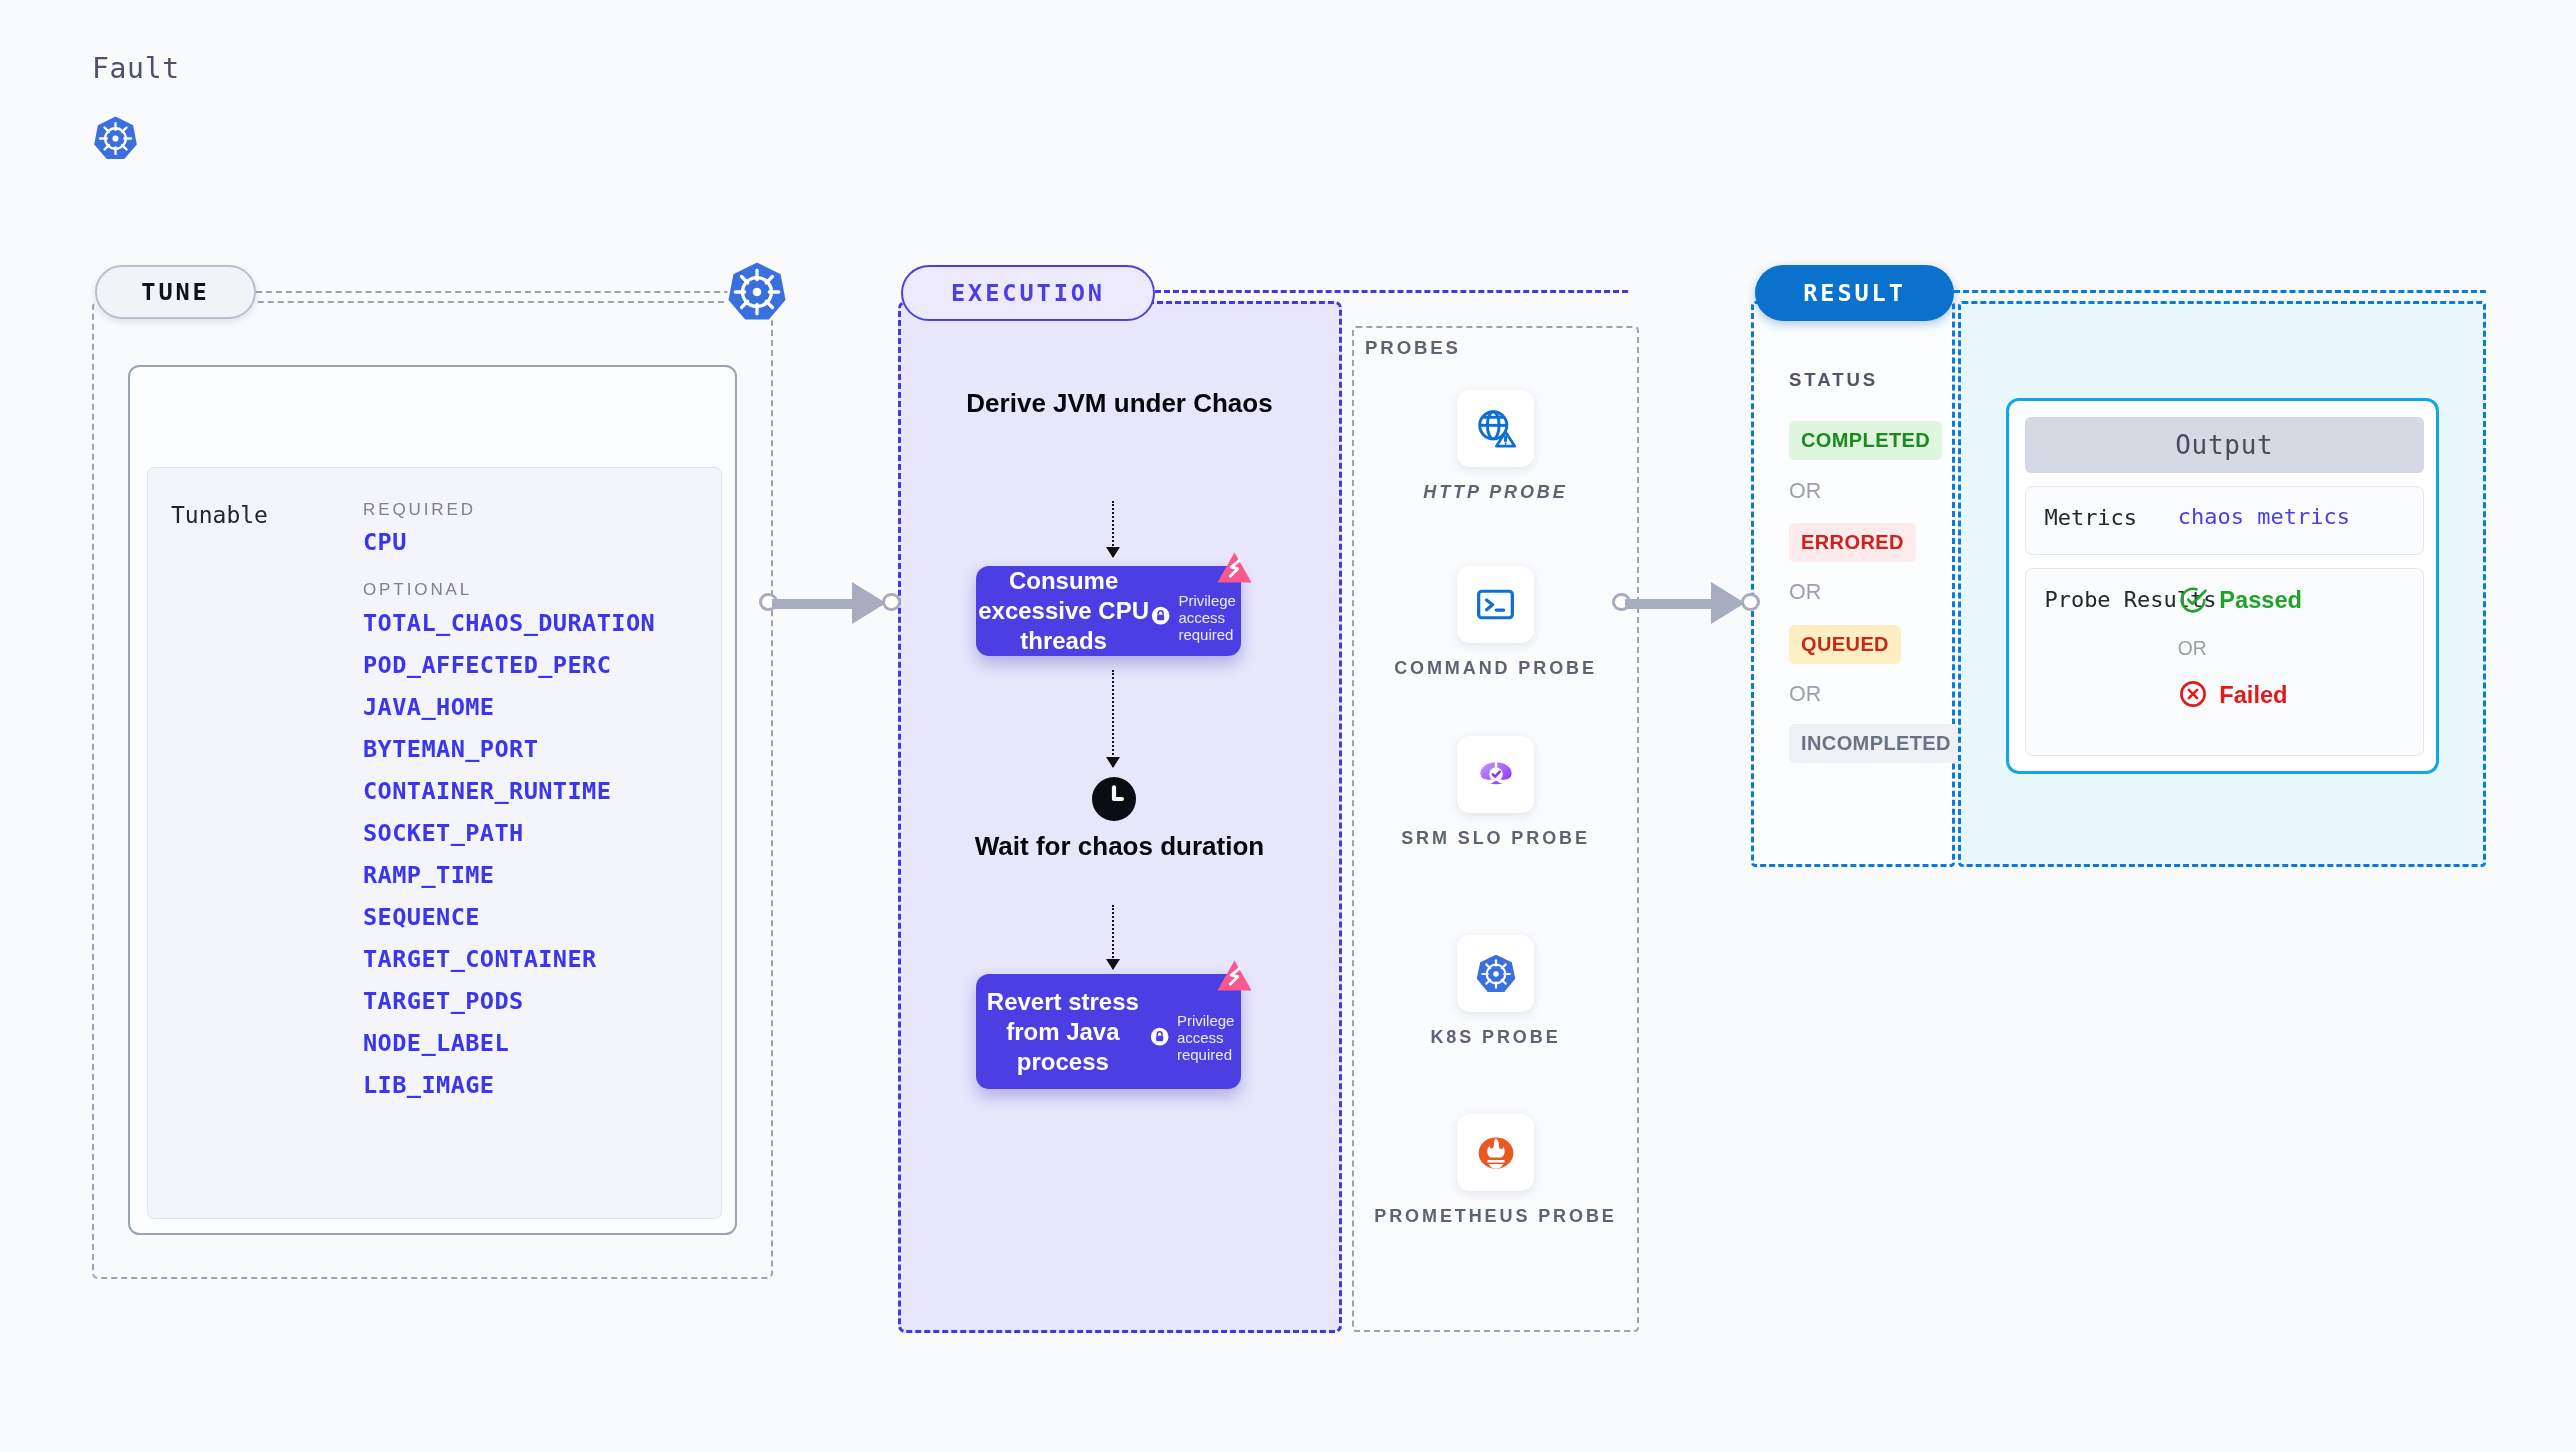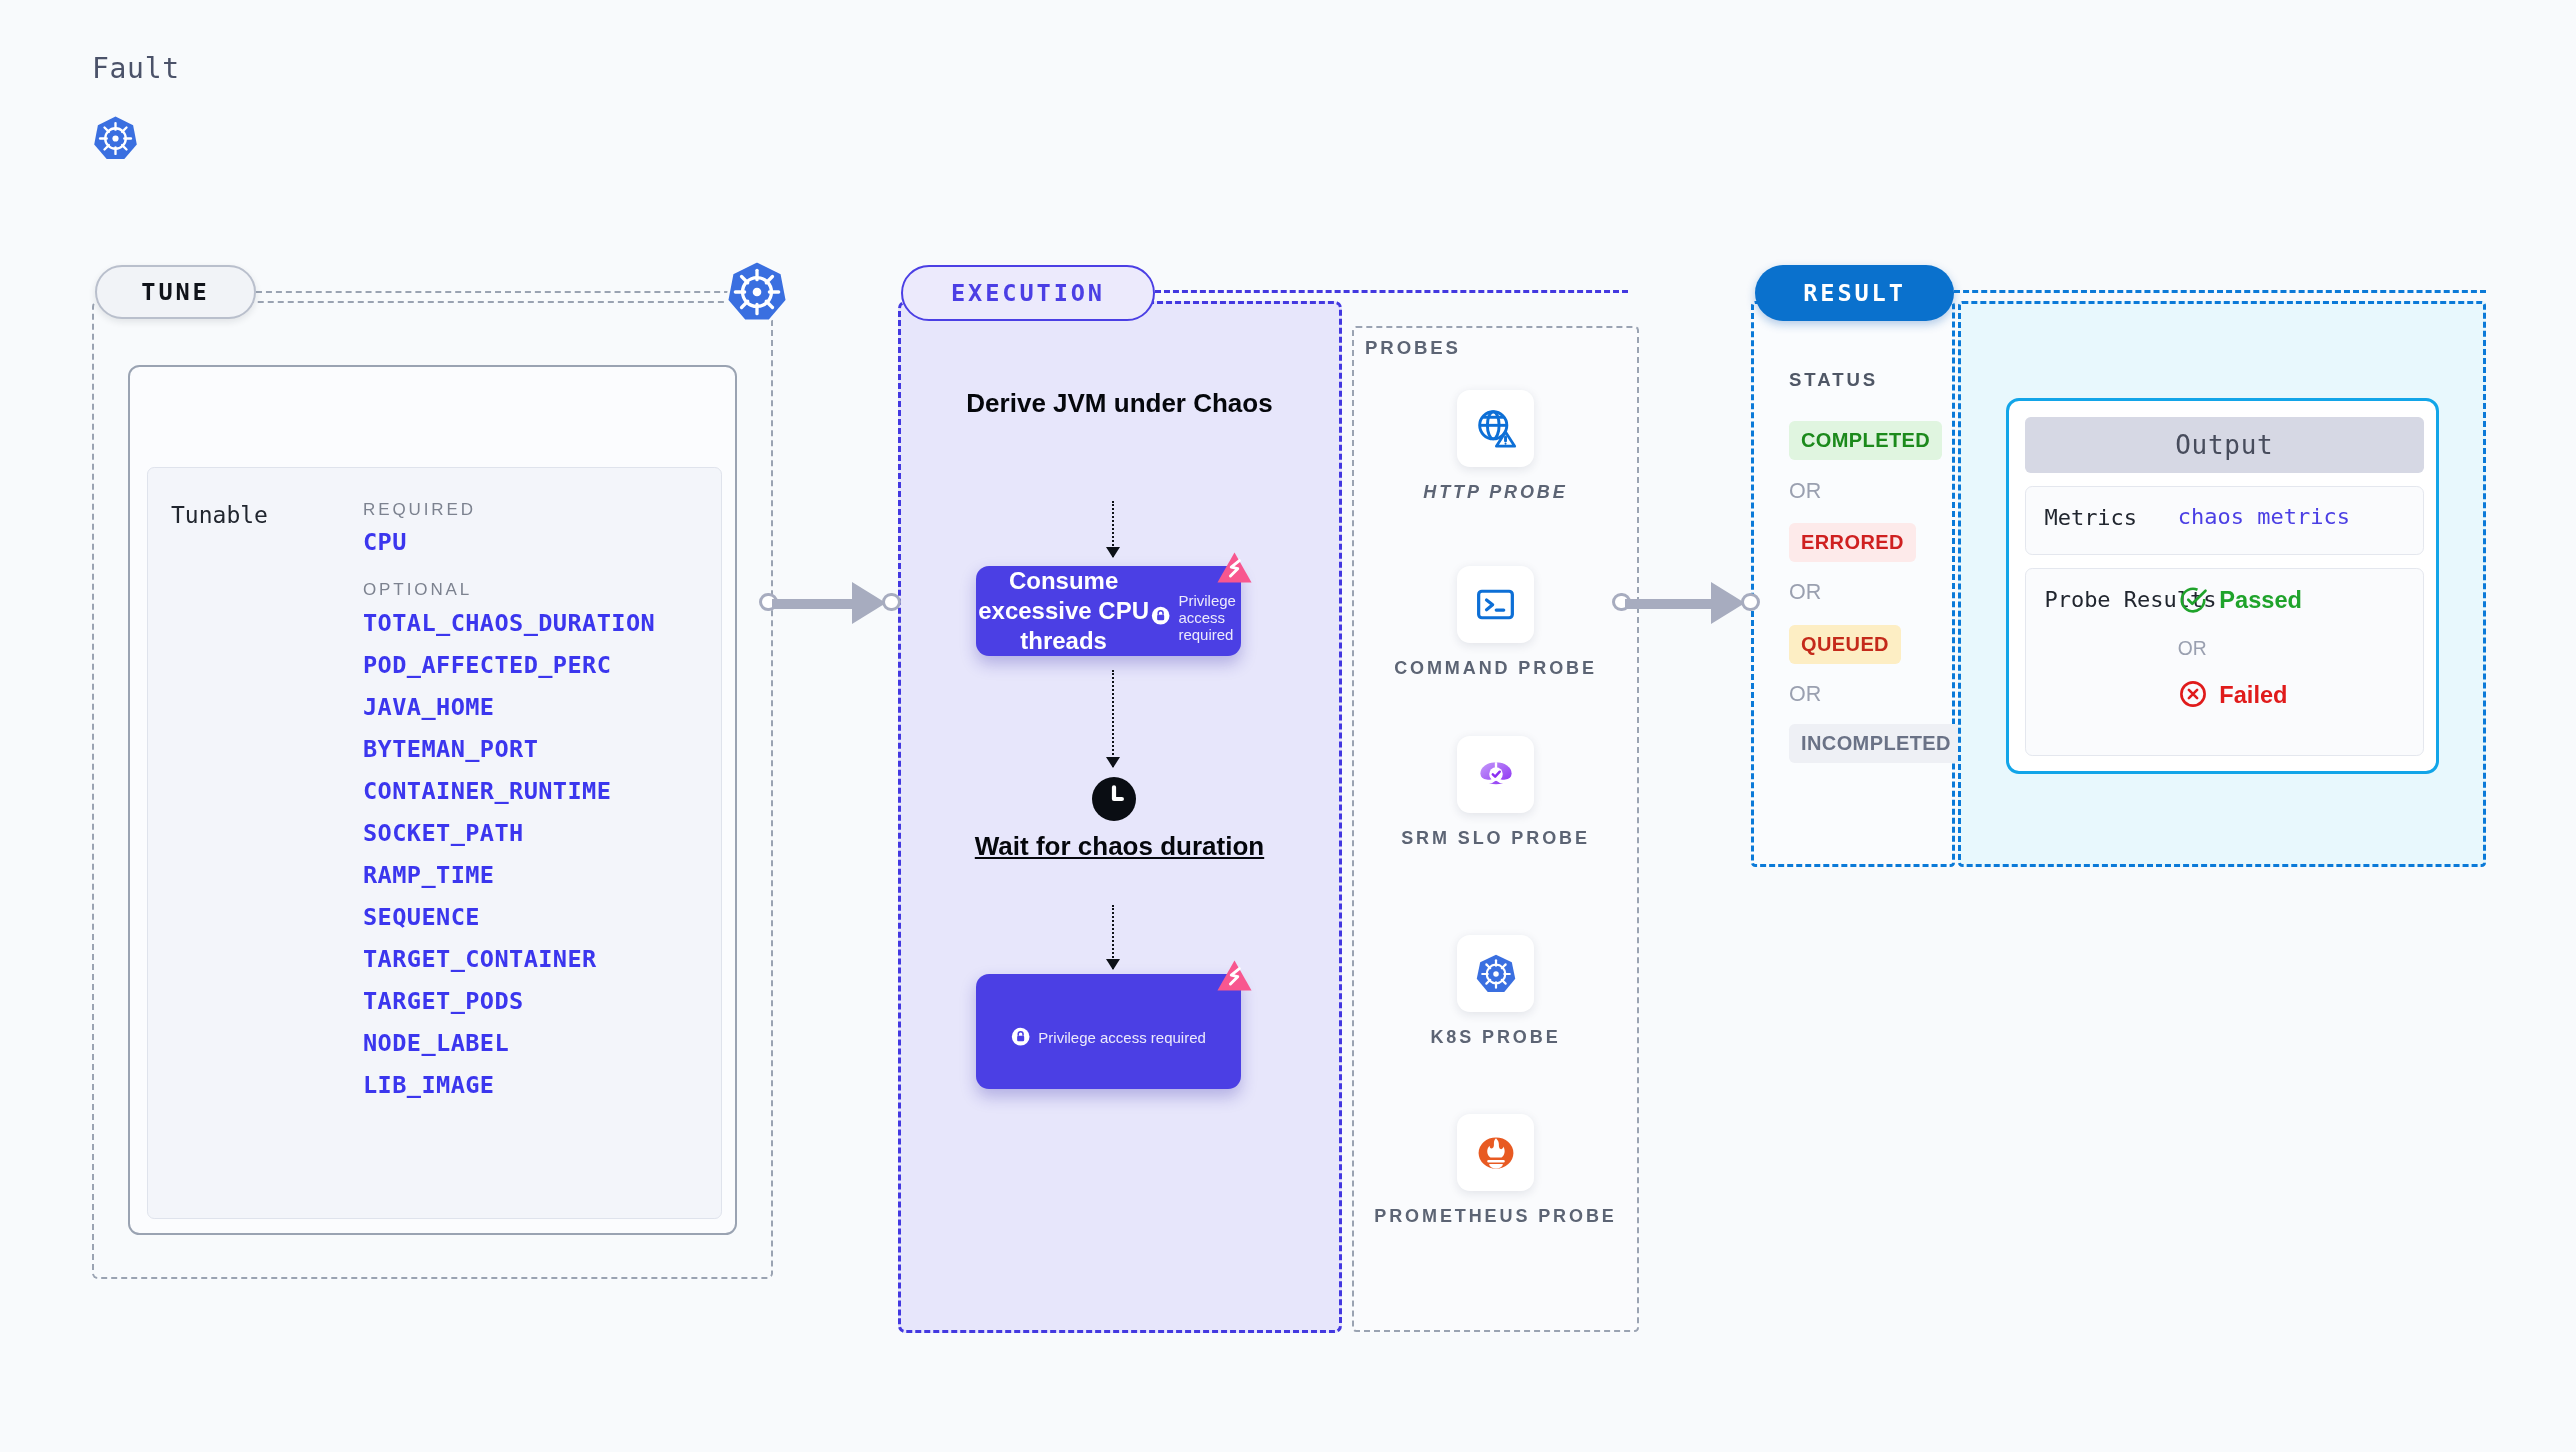--- a/index.html
+++ b/index.html
@@ -306,30 +306,31 @@
   </div>
 </div>
 <div class="vdash" style="left:1112px;top:670px;height:97px;"></div>
 
 <div class="clock" style="left:1092px;top:777px;">
   <svg width="44" height="44" viewBox="0 0 24 24">
     <circle cx="12" cy="12" r="11.5" fill="#0a0d13"></circle>
     <path d="M12 5.6 V12 h4.3" stroke="#fff" stroke-width="2.3" fill="none" stroke-linecap="round" stroke-linejoin="round"></path>
   </svg>
 </div>
-<div class="step-title" style="left:926px;top:830px;width:387px;text-decoration:underline;">Wait for chaos duration</div>
+<div class="step-title" style="left:926px;top:830px;width:387px;">Wait for chaos duration</div>
 <div class="vdash" style="left:1112px;top:905px;height:64px;"></div>
 
 <div class="action-box" style="left:976px;top:974px;width:265px;height:115px;">
   <div class="chaos-badge">
     <svg width="39" height="39" viewBox="0 0 48 48">
       <path d="M24 3 L45 40 L3 40 Z" fill="#f8578f"></path>
       <path d="M30 13 l-10 8 l8 2 l-9 9" stroke="#fff" stroke-width="3.6" fill="none" stroke-linecap="round" stroke-linejoin="round"></path>
     </svg>
   </div>
+  <div class="action-title">Revert stress from Java process</div>
   <div class="priv">
     <span>
       <svg width="19.3" height="19.3" viewBox="0 0 24 24">
         <circle cx="12" cy="12" r="11" fill="#fff"></circle>
         <path d="M9 11 v-2.2 a3 3 0 0 1 6 0 V11" stroke="#4b3fe4" stroke-width="1.9" fill="none"></path>
         <rect x="7.6" y="10.8" width="8.8" height="7" rx="1.6" fill="#4b3fe4"></rect>
       </svg>
     </span>
     <span class="priv-txt">Privilege access required</span>
   </div>

